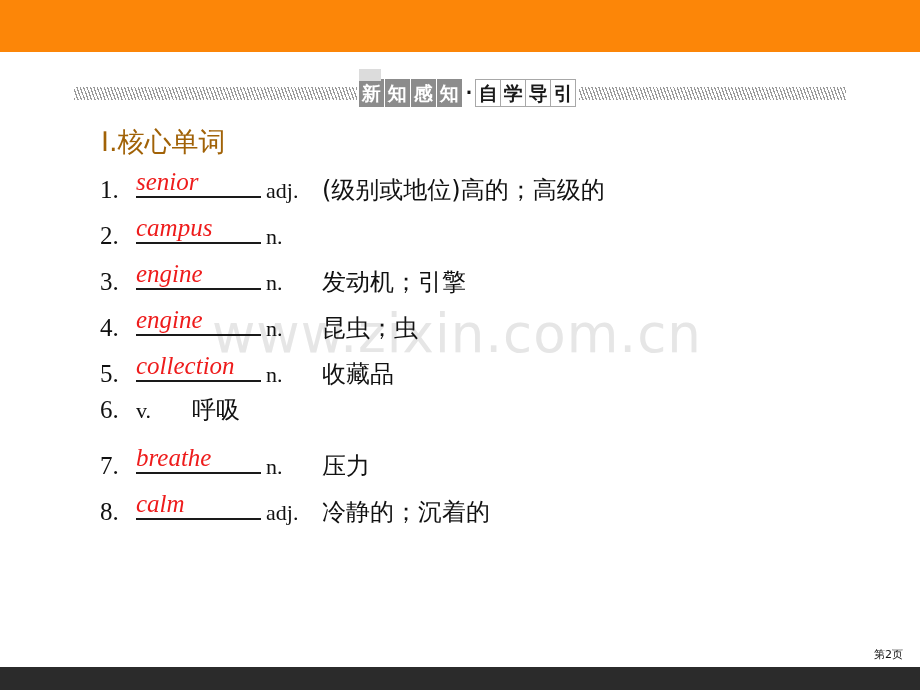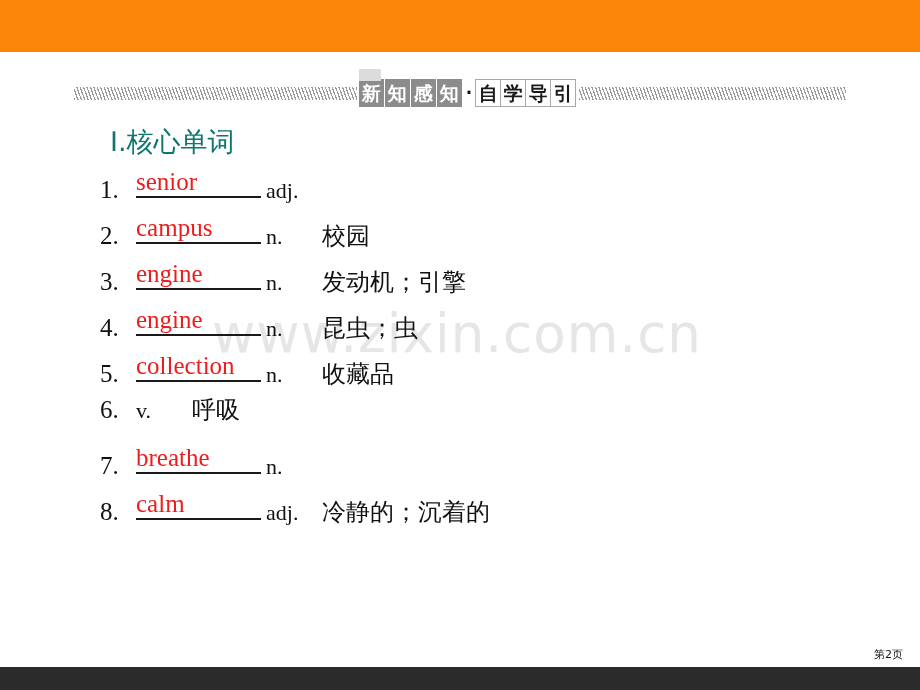--- a/index.html
+++ b/index.html
@@ -125,23 +125,23 @@
   .content {
     position: absolute;
     left: 100px;
     top: 126px;
     width: 770px;
     z-index: 2;
   }
   .section-heading {
     font-family: "DejaVu Sans", sans-serif;
     font-size: 27px;
-    color: #0f766e;
+    color: #a16207;
     line-height: 1.15;
-    margin: 0 0 6px 10px;
+    margin: 0 0 6px 1px;
     white-space: nowrap;
   }
   .roman {
     font-family: "Liberation Serif", serif;
   }
 
   .word-list {
     margin: 0;
     padding: 0;
     list-style: none;
@@ -157,20 +157,21 @@
     font-size: 25px;
     color: #111111;
     text-align: left;
     font-family: "Liberation Serif", serif;
   }
   .word-cell {
     flex: 0 0 130px;
     width: 130px;
     position: relative;
     height: 34px;
+    font-style: italic;
   }
   .word {
     position: absolute;
     left: 0;
     bottom: 4px;
     font-size: 25px;
     color: #ee1c1c;
     font-family: "Liberation Serif", serif;
     white-space: nowrap;
     line-height: 1;
@@ -256,30 +257,30 @@
 
     <ul class="word-list">
 
       <li class="word-row">
         <span class="num">1.</span>
         <span class="word-cell">
           <span class="word">senior</span>
           <span class="word-rule"></span>
         </span>
         <span class="pos">adj.</span>
+        <span class="meaning">(级别或地位)高的；高级的</span>
       </li>
 
       <li class="word-row">
         <span class="num">2.</span>
         <span class="word-cell">
           <span class="word">campus</span>
           <span class="word-rule"></span>
         </span>
         <span class="pos">n.</span>
-        <span class="meaning">校园</span>
       </li>
 
       <li class="word-row">
         <span class="num">3.</span>
         <span class="word-cell">
           <span class="word">engine</span>
           <span class="word-rule"></span>
         </span>
         <span class="pos">n.</span>
         <span class="meaning">发动机；引擎</span>
@@ -311,20 +312,21 @@
         <span class="meaning">呼吸</span>
       </li>
 
       <li class="word-row">
         <span class="num">7.</span>
         <span class="word-cell">
           <span class="word">breathe</span>
           <span class="word-rule"></span>
         </span>
         <span class="pos">n.</span>
+        <span class="meaning">压力</span>
       </li>
 
       <li class="word-row">
         <span class="num">8.</span>
         <span class="word-cell">
           <span class="word">calm</span>
           <span class="word-rule"></span>
         </span>
         <span class="pos">adj.</span>
         <span class="meaning">冷静的；沉着的</span>

